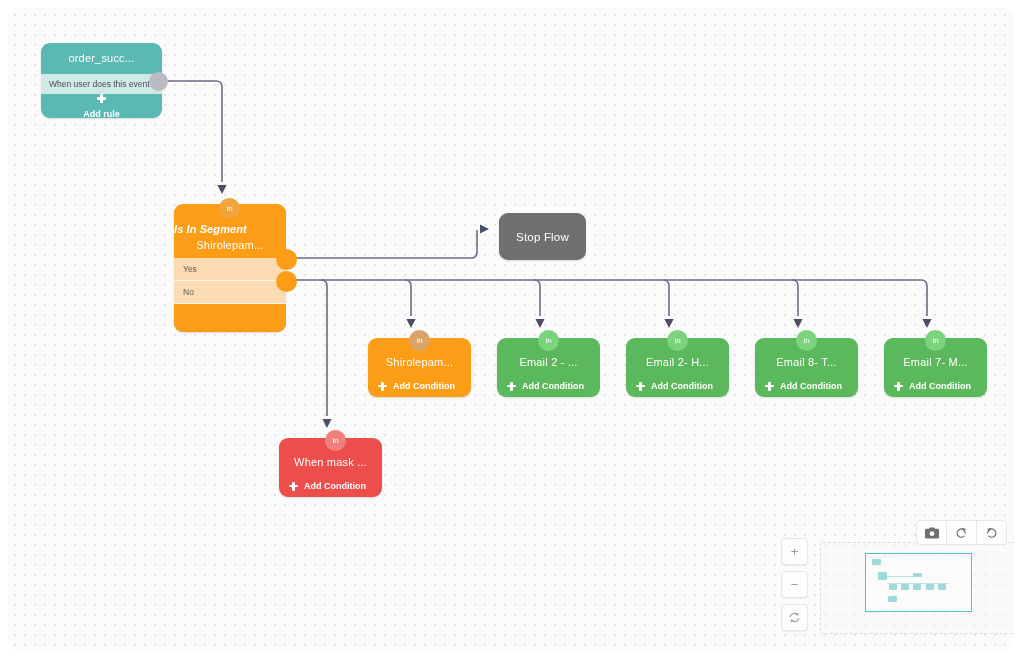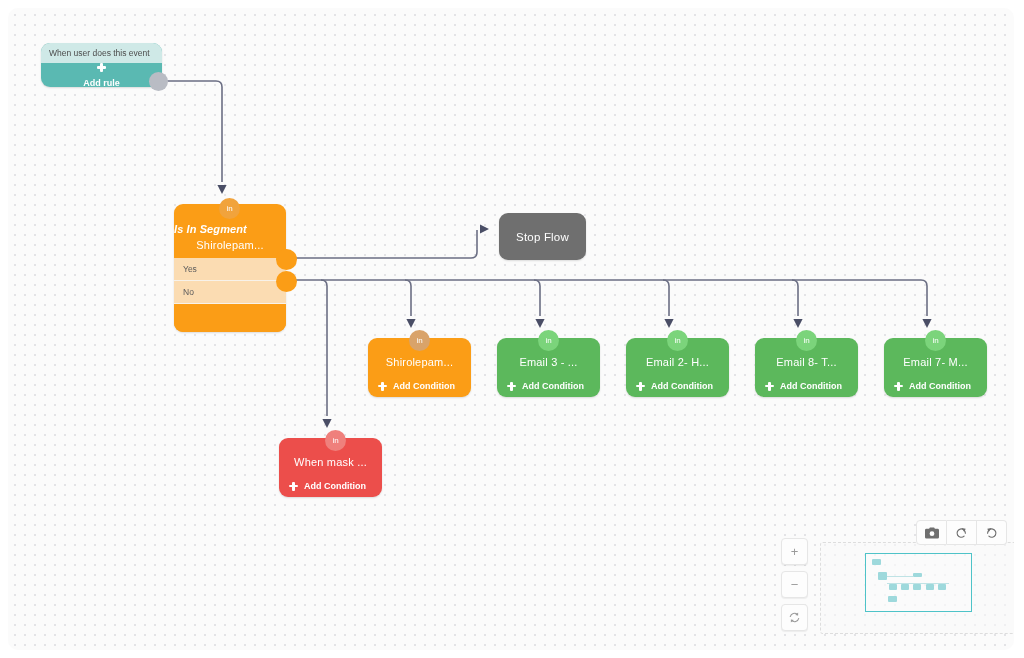--- a/index.html
+++ b/index.html
@@ -153,20 +153,21 @@
       <path class="edgehead" d="M 532,320 l -4.6,-9 h 9.2 z"></path>
 
       <path class="edge" d="M 655,272 Q 661,272 661,278 L 661,308"></path>
       <path class="edgehead" d="M 661,320 l -4.6,-9 h 9.2 z"></path>
 
       <path class="edge" d="M 784,272 Q 790,272 790,278 L 790,308"></path>
       <path class="edgehead" d="M 790,320 l -4.6,-9 h 9.2 z"></path>
     </svg>
 
     <div class="node" id="n-trigger">
+      <div class="title">order_succ...</div>
       <div class="rowteal">When user does this event</div>
       <div class="addrow">
         <span class="plus"></span>
         <span>Add rule</span>
       </div>
     </div>
     <div class="port" style="left:141px;top:64px;width:19px;height:19px;background:#b9bcc4;"></div>
 
     <div class="inbadge" style="left:211px;top:190px;background:#f1a33c;">
       <span>in</span>
@@ -193,21 +194,21 @@
       <div class="addrow">
         <span class="plus"></span>
         <span>Add Condition</span>
       </div>
     </div>
 
     <div class="inbadge" style="left:530px;top:322px;background:#7bd47b;">
       <span>in</span>
     </div>
     <div class="node leafnode" id="n-e1">
-      <div class="title">Email 3 - ...</div>
+      <div class="title">Email 2 - ...</div>
       <div class="addrow">
         <span class="plus"></span>
         <span>Add Condition</span>
       </div>
     </div>
 
     <div class="inbadge" style="left:659px;top:322px;background:#7bd47b;">
       <span>in</span>
     </div>
     <div class="node leafnode" id="n-e2">

